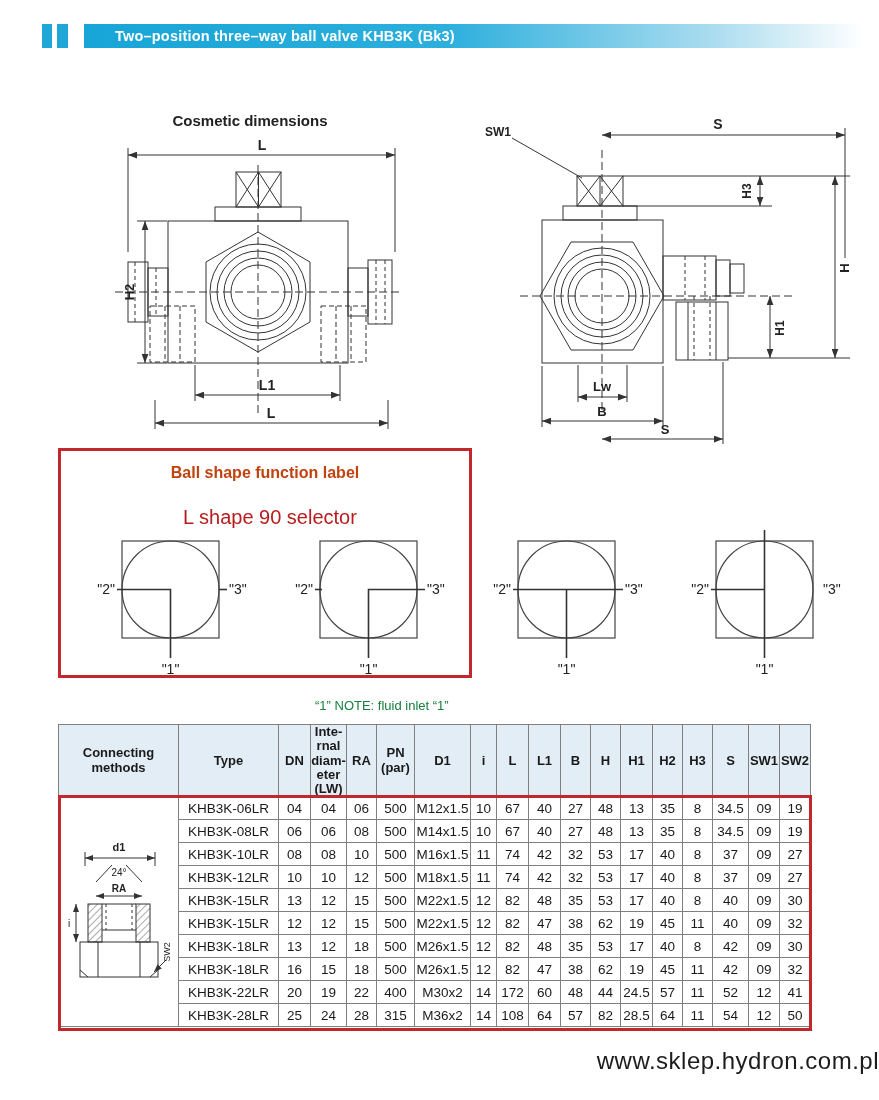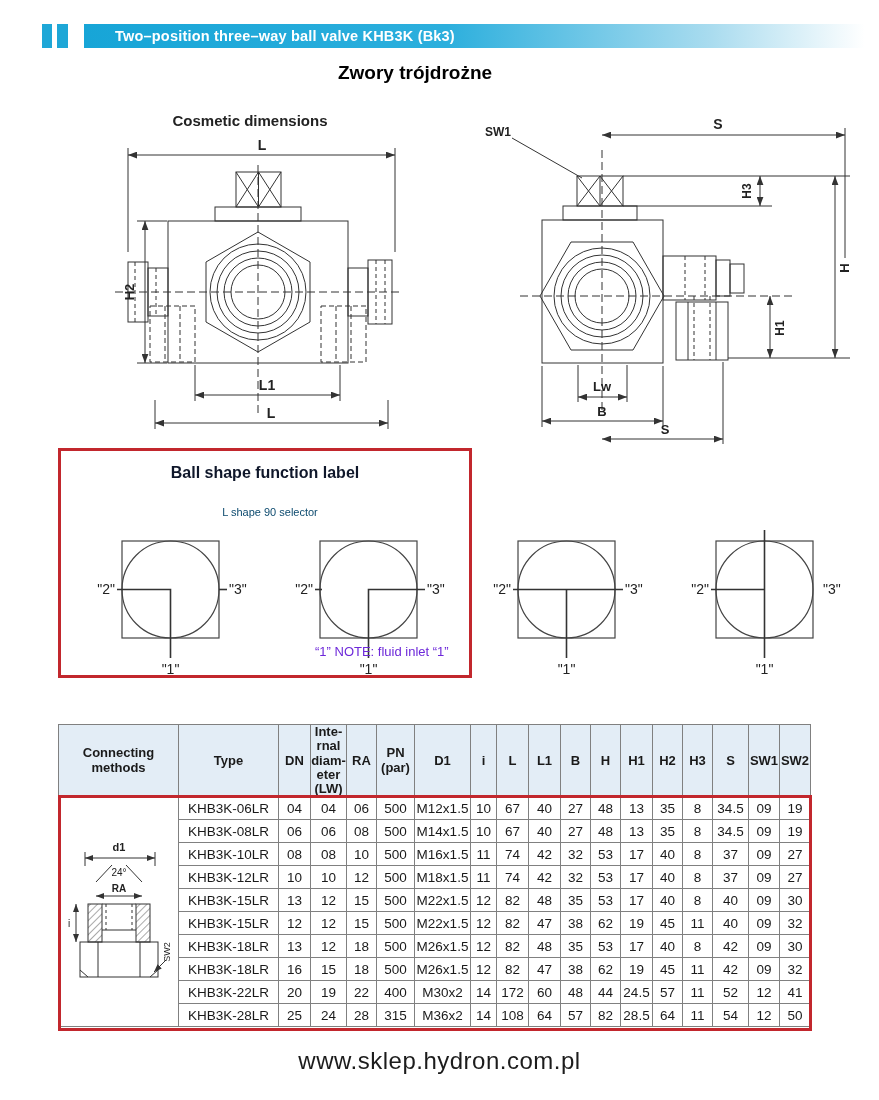--- a/index.html
+++ b/index.html
@@ -16,52 +16,51 @@
   .page-title{position:absolute;left:0;top:62px;width:830px;text-align:center;
               font-size:19px;font-weight:bold;color:#000;}
   
   .ldraw{position:absolute;left:55px;top:110px;}
   .rdraw{position:absolute;left:460px;top:110px;}
   svg text{font-family:"Liberation Sans", sans-serif;fill:#222;}
   
   .red-box{position:absolute;left:58px;top:448px;width:414px;height:230px;
            border:3px solid #c2272d;box-sizing:border-box;}
   .sel-title{position:absolute;left:65px;top:464px;width:400px;text-align:center;
-             font-size:16px;font-weight:bold;color:#0f172a;}
-  .sel-sub{position:absolute;top:506px;width:300px;text-align:center;font-size:11px;color:#0c4a6e;}
+             font-size:16px;font-weight:bold;color:#c2410c;}
+  .sel-sub{position:absolute;top:506px;width:300px;text-align:center;font-size:20px;color:#b91c1c;}
   .sub-l{left:120px;} .sub-t{left:516px;}
   .sel-svg{position:absolute;top:527px;}
   .sel1{left:72px;} .sel2{left:270px;} .sel3{left:468px;} .sel4{left:666px;}
-  .note{position:absolute;left:315px;top:644px;width:420px;font-size:13px;color:#6d28d9;}
+  .note{position:absolute;left:315px;top:698px;width:420px;font-size:13px;color:#15803d;}
   
   .tbl-wrap{position:absolute;left:58px;top:724px;width:758px;}
   table.spec{border-collapse:collapse;table-layout:fixed;width:752px;}
   table.spec th,table.spec td{border:1px solid #808080;text-align:center;vertical-align:middle;
       font-size:13px;padding:0;overflow:hidden;}
   table.spec th{background:#e3edf6;font-weight:bold;height:70px;white-space:pre-line;line-height:1.1;}
   table.spec td{height:22px;font-size:13.5px;background:#fff;}
   td.conn-cell{background:#fff;}
   .red-frame{position:absolute;left:0px;top:71px;width:754px;height:236px;
              border:3px solid #c2272d;box-sizing:border-box;pointer-events:none;}
   
-  .footer{position:absolute;left:0;top:1047px;width:879px;text-align:center;
+  .footer{position:absolute;left:0;top:1047px;width:879px;text-align:right;
           font-size:24px;color:#1c1c1c;letter-spacing:.5px;}
 </style>
 </head>
 <body>
 
 <div class="page">
 
   <div class="accent-bar bar1"></div>
   <div class="accent-bar bar2"></div>
   <div class="banner">
     <span class="banner-text">Two–position three–way ball valve KHB3K (Bk3)</span>
   </div>
 
-  <div class="page-title">Zwory trójdrożne</div>
 
   <svg class="ldraw" width="405" height="334" viewBox="0 0 405 334">
     <defs>
       <marker id="arL" viewBox="0 0 8 6" refX="8" refY="3" markerWidth="9" markerHeight="7" orient="auto-start-reverse">
         <path d="M0,0 L8,3 L0,6 z" fill="#333"></path>
       </marker>
     </defs>
     <text x="195" y="16" text-anchor="middle" font-size="15" font-weight="bold">Cosmetic dimensions</text>
     <g stroke="#333" fill="none" stroke-width="1">
 

